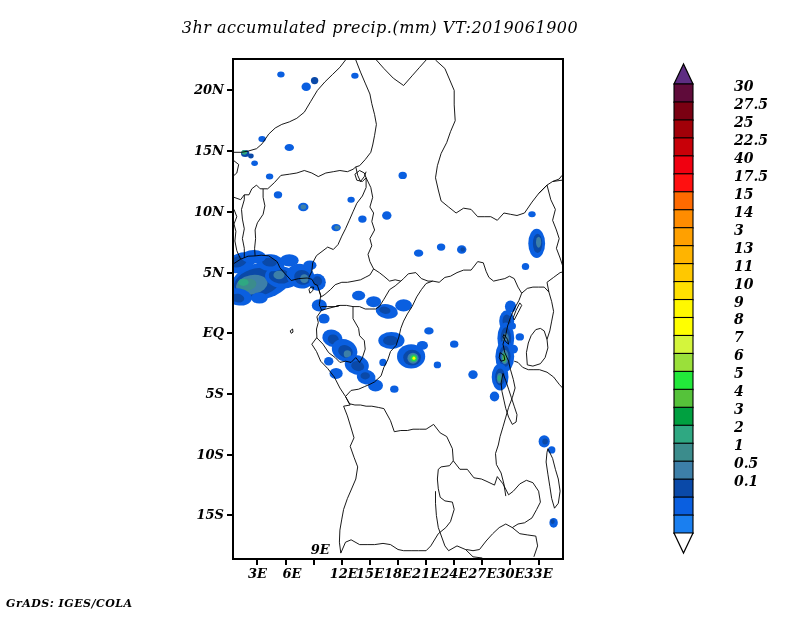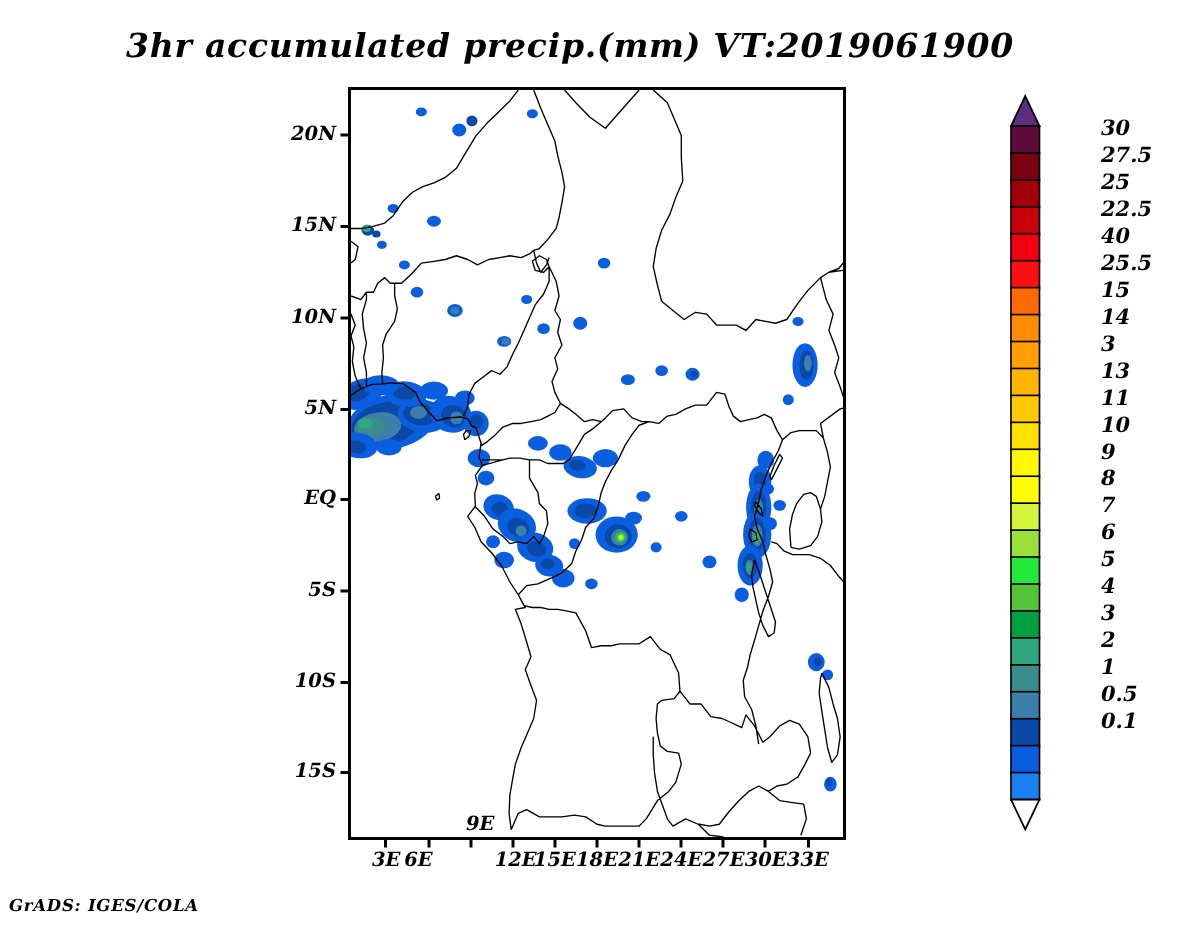--- a/index.html
+++ b/index.html
@@ -1,19 +1,19 @@
 <!DOCTYPE html>
 <html><head>
 <meta charset="utf-8">
 <style>
   html,body{margin:0;padding:0;background:#ffffff;}
   body{width:800px;height:618px;position:relative;overflow:hidden;
        font-family:"DejaVu Serif",serif;color:#000;}
   #title{position:absolute;left:0;top:18px;width:760px;text-align:center;
-         font-style:italic;font-weight:700;font-size:22px;letter-spacing:.5px;
+         font-style:italic;font-weight:400;font-size:16px;letter-spacing:.5px;
          font-family:"DejaVu Serif",serif;white-space:nowrap;}
   #plotwrap{position:absolute;left:232px;top:58px;width:332px;height:502px;}
   #plotframe{position:absolute;inset:0;border:2px solid #000;box-sizing:border-box;
              overflow:hidden;background:#fff;}
   #mapsvg{position:absolute;left:0;top:0;}
   .axlabel{position:absolute;font-style:italic;font-weight:700;font-size:13px;
            font-family:"DejaVu Serif",serif;white-space:nowrap;}
   .ylab{text-align:right;}
   .tick{position:absolute;background:#000;}
   #cbwrap{position:absolute;left:668px;top:62px;width:128px;height:505px;}
@@ -165,21 +165,21 @@
     <div class="axlabel ylab" style="left: 180px; top: 386.024px; width: 44px;">5S</div>
     <div class="tick" style="left: 227px; top: 393.024px; width: 6px; height: 2px;"></div>
     <div class="axlabel ylab" style="left: 180px; top: 446.756px; width: 44px;">10S</div>
     <div class="tick" style="left: 227px; top: 453.756px; width: 6px; height: 2px;"></div>
     <div class="axlabel ylab" style="left: 180px; top: 507.488px; width: 44px;">15S</div>
     <div class="tick" style="left: 227px; top: 514.488px; width: 6px; height: 2px;"></div>
   </div>
 <div id="xlabels">
     <div class="axlabel" style="left: 241.429px; top: 566px; width: 32px; text-align: center;">3E</div>
     <div class="tick" style="left: 256.429px; top: 559px; width: 2px; height: 6px;"></div>
-    <div class="axlabel" style="left: 269.543px; top: 566px; width: 32px; text-align: left;">6E</div>
+    <div class="axlabel" style="left: 269.543px; top: 566px; width: 32px; text-align: right;">6E</div>
     <div class="tick" style="left: 284.543px; top: 559px; width: 2px; height: 6px;"></div>
     <div class="axlabel" style="left: 297.657px; top: 542px; width: 32px; text-align: right;">9E</div>
     <div class="tick" style="left: 312.657px; top: 559px; width: 2px; height: 6px;"></div>
     <div class="axlabel" style="left: 325.771px; top: 566px; width: 32px; text-align: right; font-style: italic;">12E</div>
     <div class="tick" style="left: 340.771px; top: 559px; width: 2px; height: 6px;"></div>
     <div class="axlabel" style="left: 353.886px; top: 566px; width: 32px; text-align: center;">15E</div>
     <div class="tick" style="left: 368.886px; top: 559px; width: 2px; height: 6px;"></div>
     <div class="axlabel" style="left: 382px; top: 566px; width: 32px; text-align: center;">18E</div>
     <div class="tick" style="left: 397px; top: 559px; width: 2px; height: 6px;"></div>
     <div class="axlabel" style="left: 410.114px; top: 566px; width: 32px; text-align: center;">21E</div>
@@ -222,21 +222,21 @@
       <rect x="6" y="417.12" width="19" height="18.36" fill="#0a49a8" stroke="#000" stroke-width="1.1"></rect>
       <rect x="6" y="435.08000000000004" width="19" height="18.36" fill="#0a5fe0" stroke="#000" stroke-width="1.1"></rect>
       <rect x="6" y="453.04" width="19" height="18.36" fill="#1a7ff0" stroke="#000" stroke-width="1.1"></rect>
       <polygon points="6,471 25,471 15.5,491" fill="#ffffff" stroke="#000" stroke-width="1.2"></polygon>
     </svg>
 <div class="cblabel" style="top: 24px;">30</div>
     <div class="cblabel" style="top: 41.96px;">27.5</div>
     <div class="cblabel" style="top: 59.92px;">25</div>
     <div class="cblabel" style="top: 77.88px;">22.5</div>
     <div class="cblabel" style="top: 95.84px;">40</div>
-    <div class="cblabel" style="top: 113.8px;">25.5</div>
+    <div class="cblabel" style="top: 113.8px;">17.5</div>
     <div class="cblabel" style="top: 131.76px;">15</div>
     <div class="cblabel" style="top: 149.72px;">14</div>
     <div class="cblabel" style="top: 167.68px;">3</div>
     <div class="cblabel" style="top: 185.64px;">13</div>
     <div class="cblabel" style="top: 203.6px;">11</div>
     <div class="cblabel" style="top: 221.56px;">10</div>
     <div class="cblabel" style="top: 239.52px;">9</div>
     <div class="cblabel" style="top: 257.48px;">8</div>
     <div class="cblabel" style="top: 275.44px;">7</div>
     <div class="cblabel" style="top: 293.4px;">6</div>

